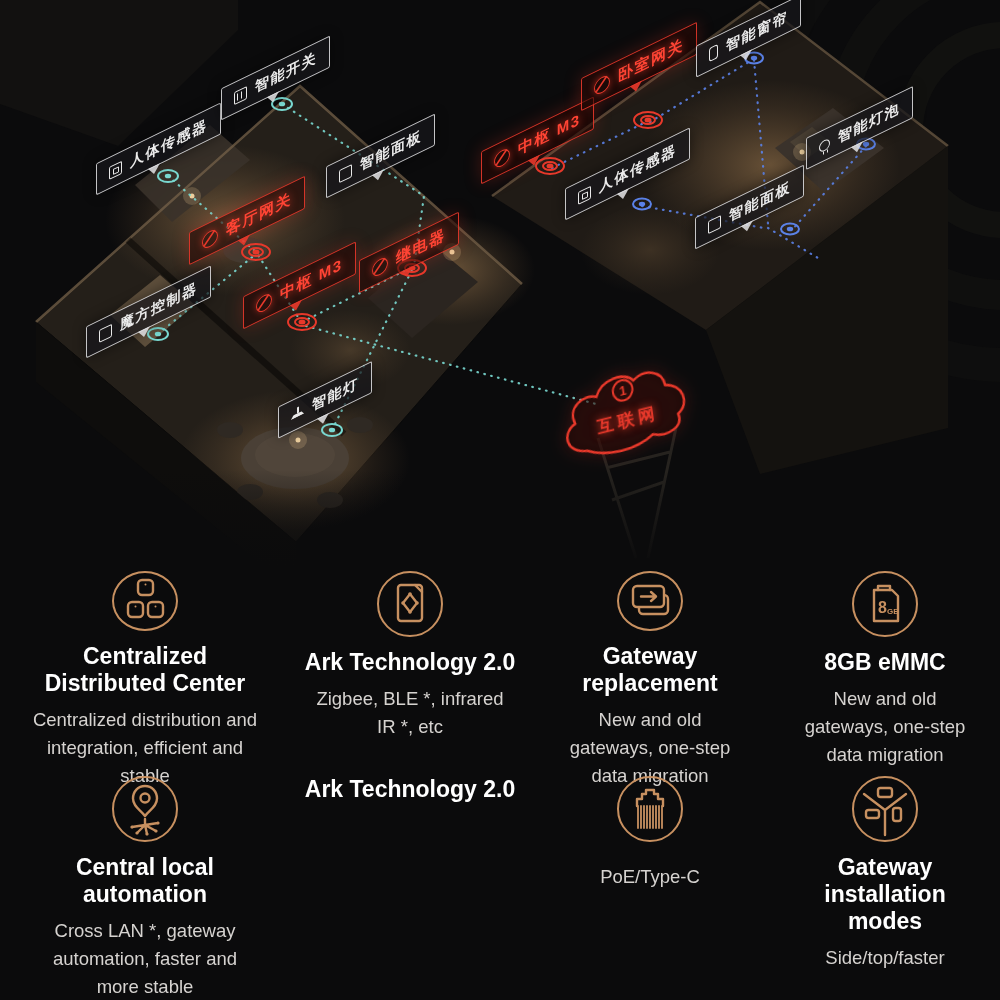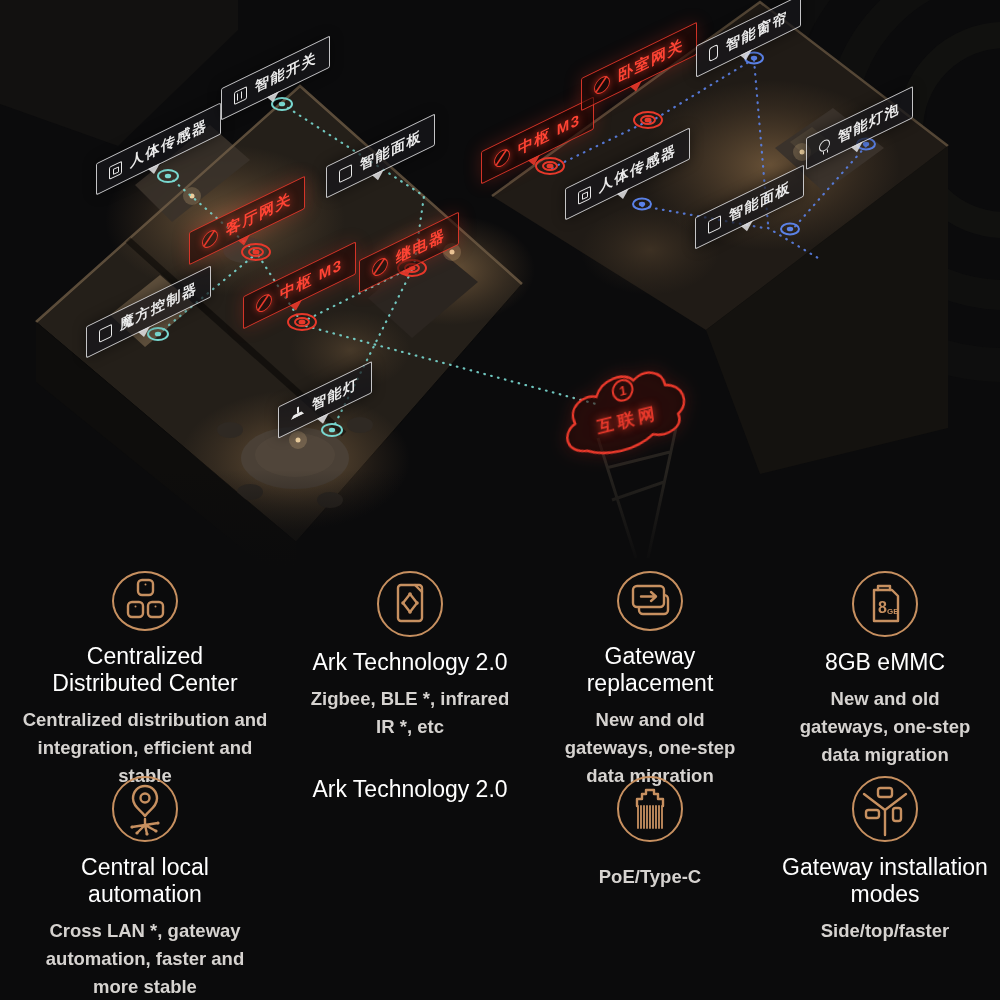--- a/index.html
+++ b/index.html
@@ -65,22 +65,22 @@
     border-radius:50%;display:flex;align-items:center;justify-content:center;font-size:13px;font-weight:700;}
   .cloud-text{position:absolute;left:0;right:0;top:41px;text-align:center;font-size:17px;font-weight:700;
     letter-spacing:4px;text-shadow:0 0 8px rgba(240,60,45,.8);}
 
   
   .features{position:absolute;left:0;top:565px;width:1000px;height:435px;display:grid;
     grid-template-columns:29% 24% 24% 23%;grid-template-rows:205px auto;padding-top:6px;}
   .feat{display:flex;flex-direction:column;align-items:center;text-align:center;padding:0 8px;}
   .feat-icon{width:66px;height:66px;border:2px solid var(--accent);border-radius:50%;
     display:flex;align-items:center;justify-content:center;color:var(--accent);margin-bottom:12px;}
-  .feat-title{color:var(--title);font-size:23px;font-weight:400;line-height:1.18;white-space:pre-line;}
-  .feat-desc{color:var(--subtext);font-size:18.5px;font-weight:700;line-height:1.5;margin-top:9px;white-space:pre-line;}
+  .feat-title{color:var(--title);font-size:23px;font-weight:700;line-height:1.18;white-space:pre-line;}
+  .feat-desc{color:var(--subtext);font-size:18.5px;font-weight:400;line-height:1.5;margin-top:9px;white-space:pre-line;}
   .ic{stroke:currentColor;fill:none;stroke-width:2.4;stroke-linecap:round;stroke-linejoin:round;}
   .ic text{stroke:none;fill:currentColor;font-family:"Liberation Sans","DejaVu Sans",sans-serif;}
 </style>
 </head>
 <body>
 
 <div class="stage">
 
   <div class="scene">
     <svg class="scene-svg" width="1000" height="565" viewBox="0 0 1000 565">

